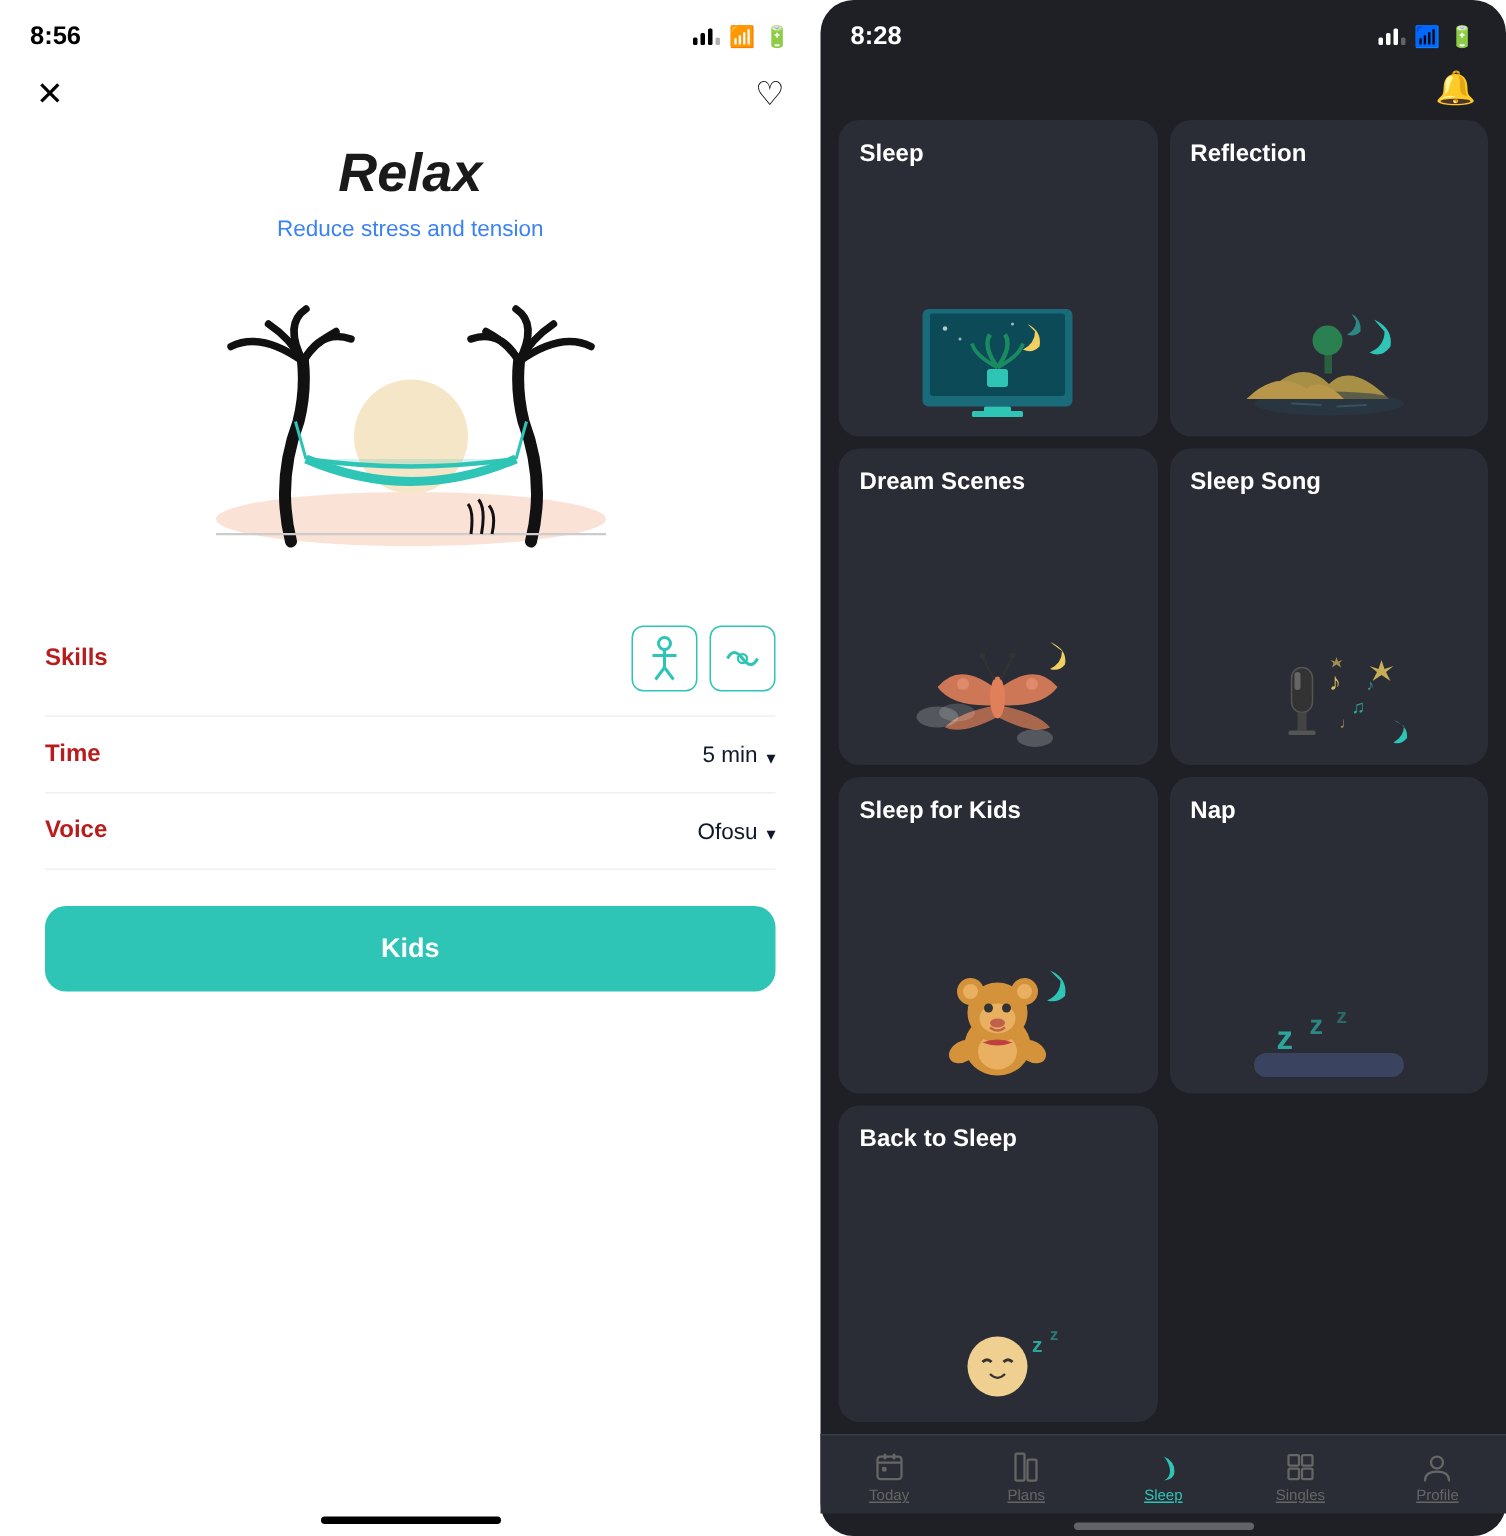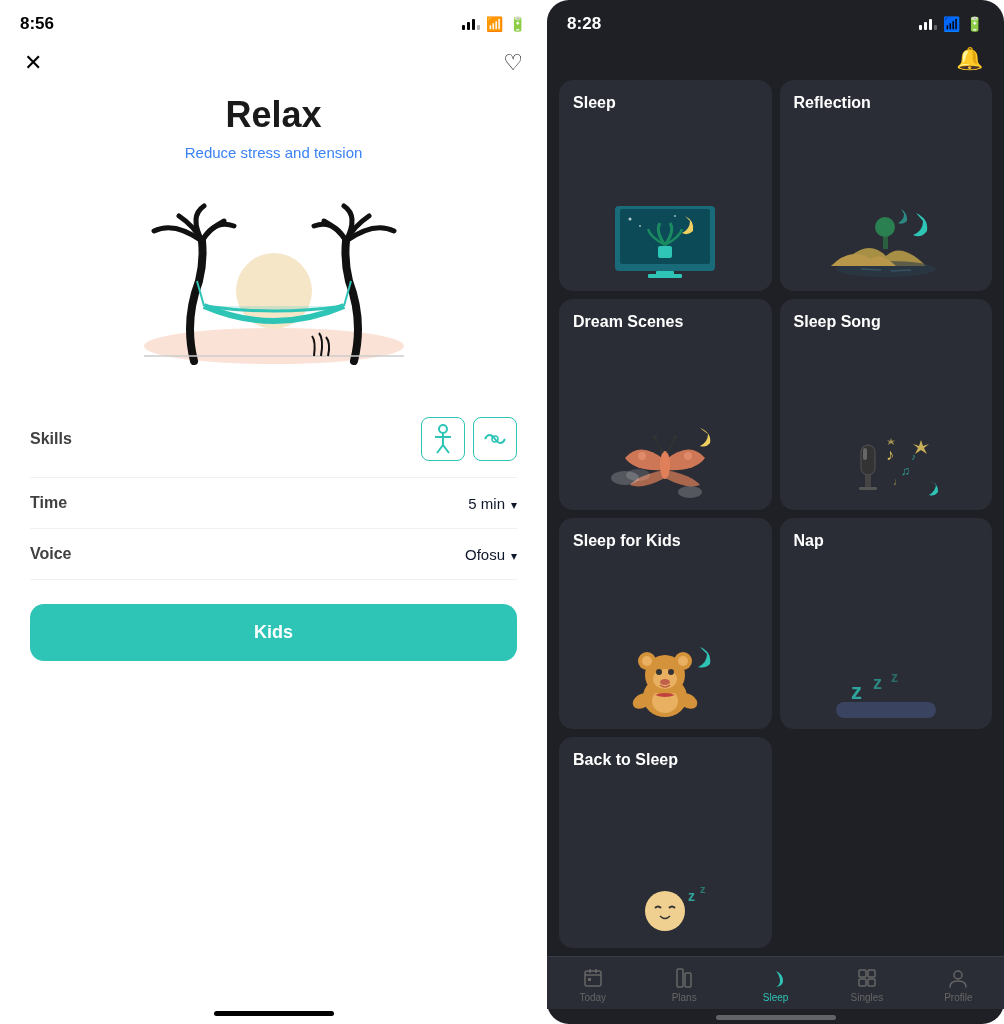--- a/index.html
+++ b/index.html
@@ -58,20 +58,21 @@
       display: flex;
       flex-direction: column;
       align-items: center;
       padding: 10px 30px 20px;
     }
     .relax-title {
       font-size: 36px;
       font-weight: 700;
       color: #1a1a1a;
       margin-bottom: 8px;
+      font-style: italic;
     }
     .relax-subtitle {
       font-size: 15px;
       color: #3b82f6;
     }
     .relax-illustration {
       width: 320px;
       height: 220px;
       margin-bottom: 20px;
     }
@@ -79,21 +80,21 @@
       display: flex;
       justify-content: space-between;
       align-items: center;
       width: 100%;
       padding: 16px 0;
       border-bottom: 1px solid #f0f0f0;
     }
     .detail-label {
       font-size: 16px;
       font-weight: 600;
-      color: #404040;
+      color: #b91c1c;
     }
     .detail-value {
       font-size: 15px;
       color: #0f172a;
       display: flex;
       align-items: flex-end;
       gap: 4px;
     }
     .skills-icons {
       display: flex;
@@ -218,20 +219,21 @@
       display: flex;
       flex-direction: column;
       align-items: center;
       gap: 3px;
       cursor: pointer;
       flex: 1;
     }
     .tab-label {
       font-size: 10px;
       color: #666;
+      text-decoration: underline;
     }
     .tab-label.active {
       color: #2ec4b6;
     }
     .home-indicator-right {
       width: 120px;
       height: 5px;
       background: #fff;
       border-radius: 3px;
       margin: 6px auto 4px;

